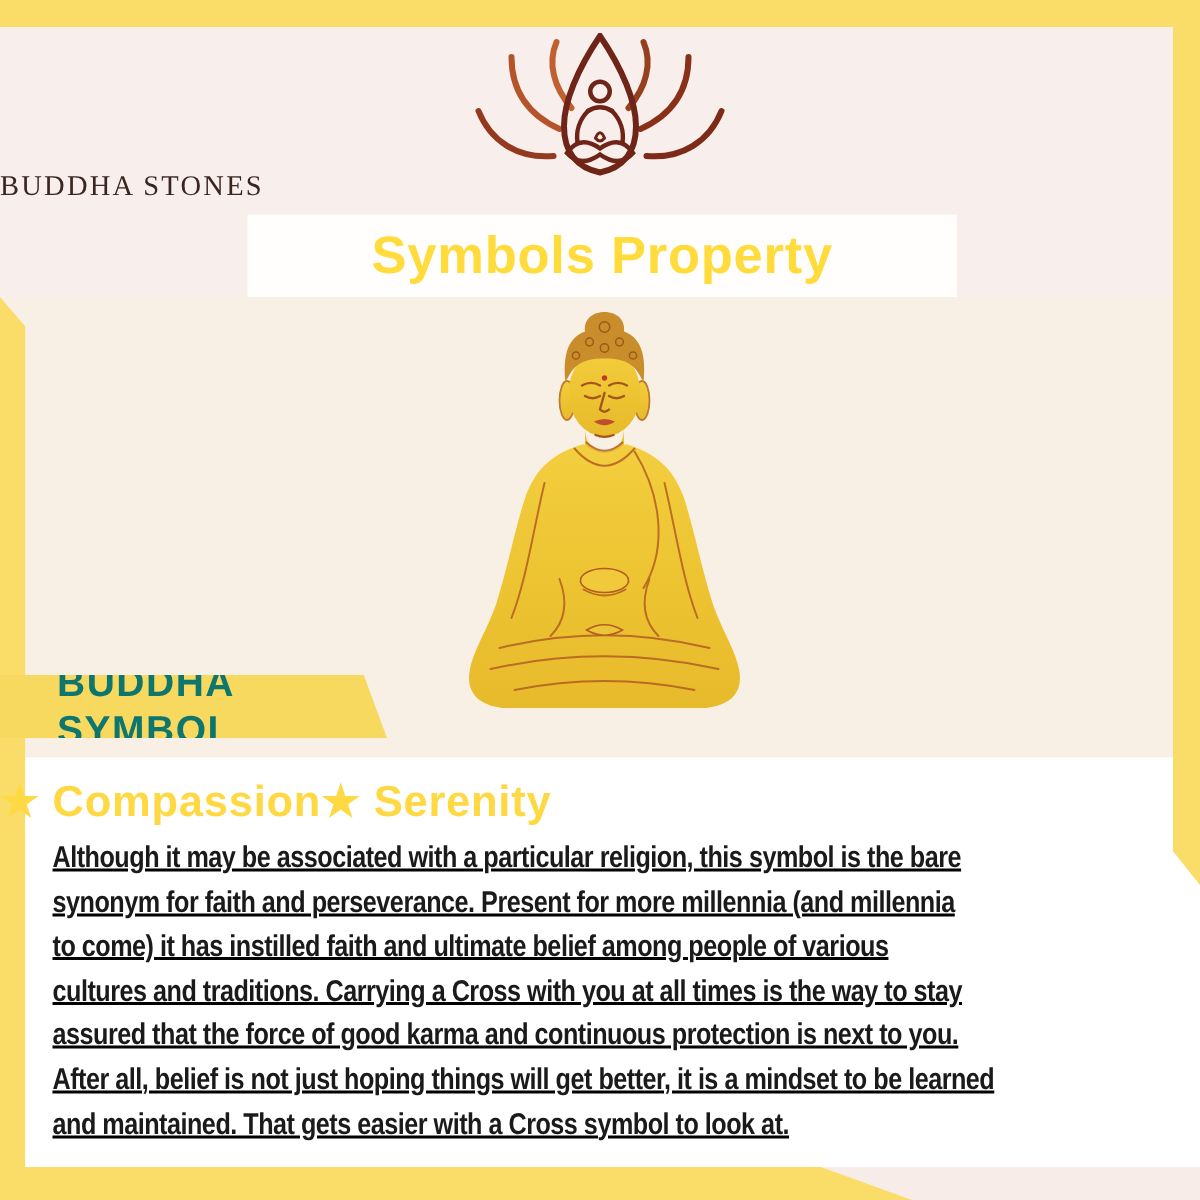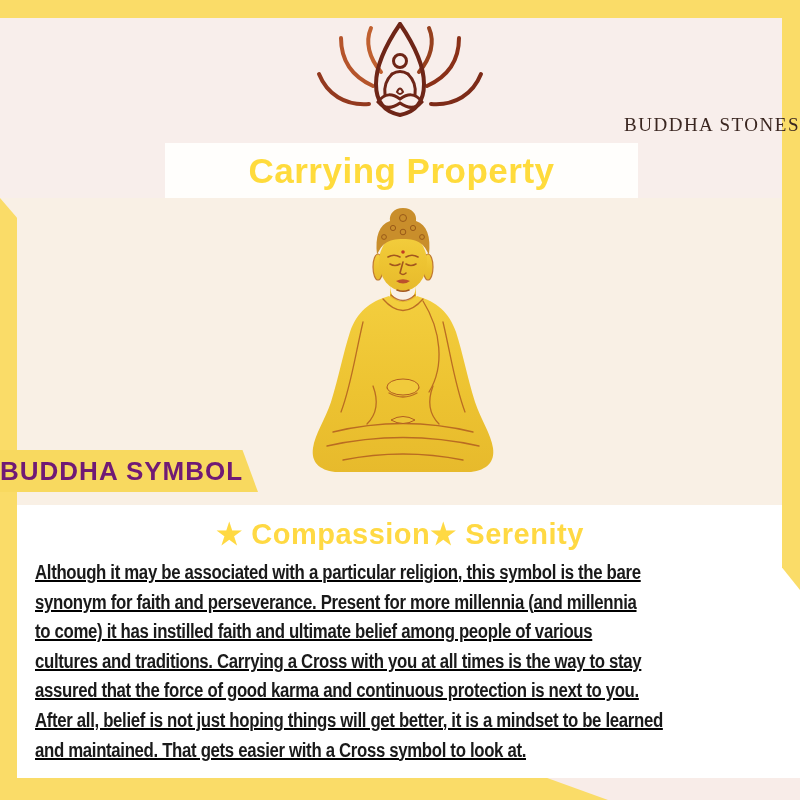--- a/index.html
+++ b/index.html
@@ -12,34 +12,34 @@
   
   .frame-top{position:absolute;left:0;top:0;width:800px;height:18px;background:#FADC68;}
   .frame-right{position:absolute;left:782px;top:0;width:18px;height:590px;background:#FADC68;
                clip-path:polygon(0 0,100% 0,100% 100%,0 96.2%);}
   .frame-left{position:absolute;left:0;top:198px;width:17px;height:602px;background:#FADC68;
               clip-path:polygon(0 0,100% 3.3%,100% 100%,0 100%);}
   .frame-bottom{position:absolute;left:0;top:778px;width:608px;height:22px;background:#FADC68;
                 clip-path:polygon(0 0,90% 0,100% 100%,0 100%);}
   
   .logo{position:absolute;left:315px;top:22px;width:170px;height:100px;}
-  .brand{position:absolute;left:0;top:114px;width:800px;text-align:right;
+  .brand{position:absolute;left:0;top:114px;width:800px;text-align:left;
          font-family:"Liberation Serif",serif;font-size:19px;letter-spacing:1.5px;
          color:#3A2620;font-weight:500;}
   .banner{position:absolute;left:165px;top:143px;width:473px;height:55px;background:#FFFEFC;
           display:flex;align-items:center;justify-content:center;}
   .banner-title{font-size:35px;font-weight:800;color:#FFDB3C;letter-spacing:0.5px;}
   
   .buddha{position:absolute;left:303px;top:206px;width:200px;height:272px;}
   .ribbon{position:absolute;left:0;top:450px;width:258px;height:42px;background:#F8D95F;
           clip-path:polygon(0 0,94% 0,100% 100%,0 100%);
           display:flex;align-items:center;}
-  .ribbon-label{color:#701a75;font-size:26px;font-weight:600;letter-spacing:1px;}
+  .ribbon-label{color:#0f766e;font-size:26px;font-weight:600;letter-spacing:1px;padding-left:38px;}
   
-  .heading{position:absolute;left:0;top:517px;width:800px;text-align:center;
+  .heading{position:absolute;left:0;top:517px;width:800px;
            font-size:29px;font-weight:700;color:#FFD943;letter-spacing:0.5px;}
   .para{position:absolute;left:35px;top:558px;width:750px;text-decoration:underline;}
   .para-line{white-space:nowrap;font-size:20px;font-weight:700;color:#1A1A1A;
              letter-spacing:-0.4px;line-height:29.6px;
              transform:scaleX(0.84);transform-origin:0 50%;}
 </style>
 </head>
 <body>
 
 <div class="page">
@@ -65,21 +65,21 @@
       <circle cx="85" cy="39" r="6.5" stroke="#6E2517" stroke-width="3"></circle>
       <path d="M77,52 Q85,47 93,52" stroke="#6E2517" stroke-width="3"></path>
       <path d="M77,52 C71,58 69,66 70,73 M93,52 C99,58 101,66 100,73" stroke="#6E2517" stroke-width="3"></path>
       <path d="M63,80 C70,70 78,72 85,77 C92,72 100,70 107,80 C100,88 92,86 85,81 C78,86 70,88 63,80 Z" stroke="#6E2517" stroke-width="3"></path>
       <path d="M82,70 Q85,63 88,70 Q85,74 82,70 Z" stroke="#6E2517" stroke-width="2"></path>
     </g>
   </svg>
   <div class="brand">BUDDHA STONES</div>
 
   <div class="banner">
-    <span class="banner-title">Carrying Property</span>
+    <span class="banner-title">Symbols Property</span>
   </div>
 
   <svg class="buddha" viewBox="0 0 200 272">
     <defs>
       <linearGradient id="gold" x1="0" y1="0" x2="0" y2="1">
         <stop offset="0" stop-color="#F3CE3E"></stop>
         <stop offset="0.55" stop-color="#EDC331"></stop>
         <stop offset="1" stop-color="#E7BA2C"></stop>
       </linearGradient>
     </defs>

